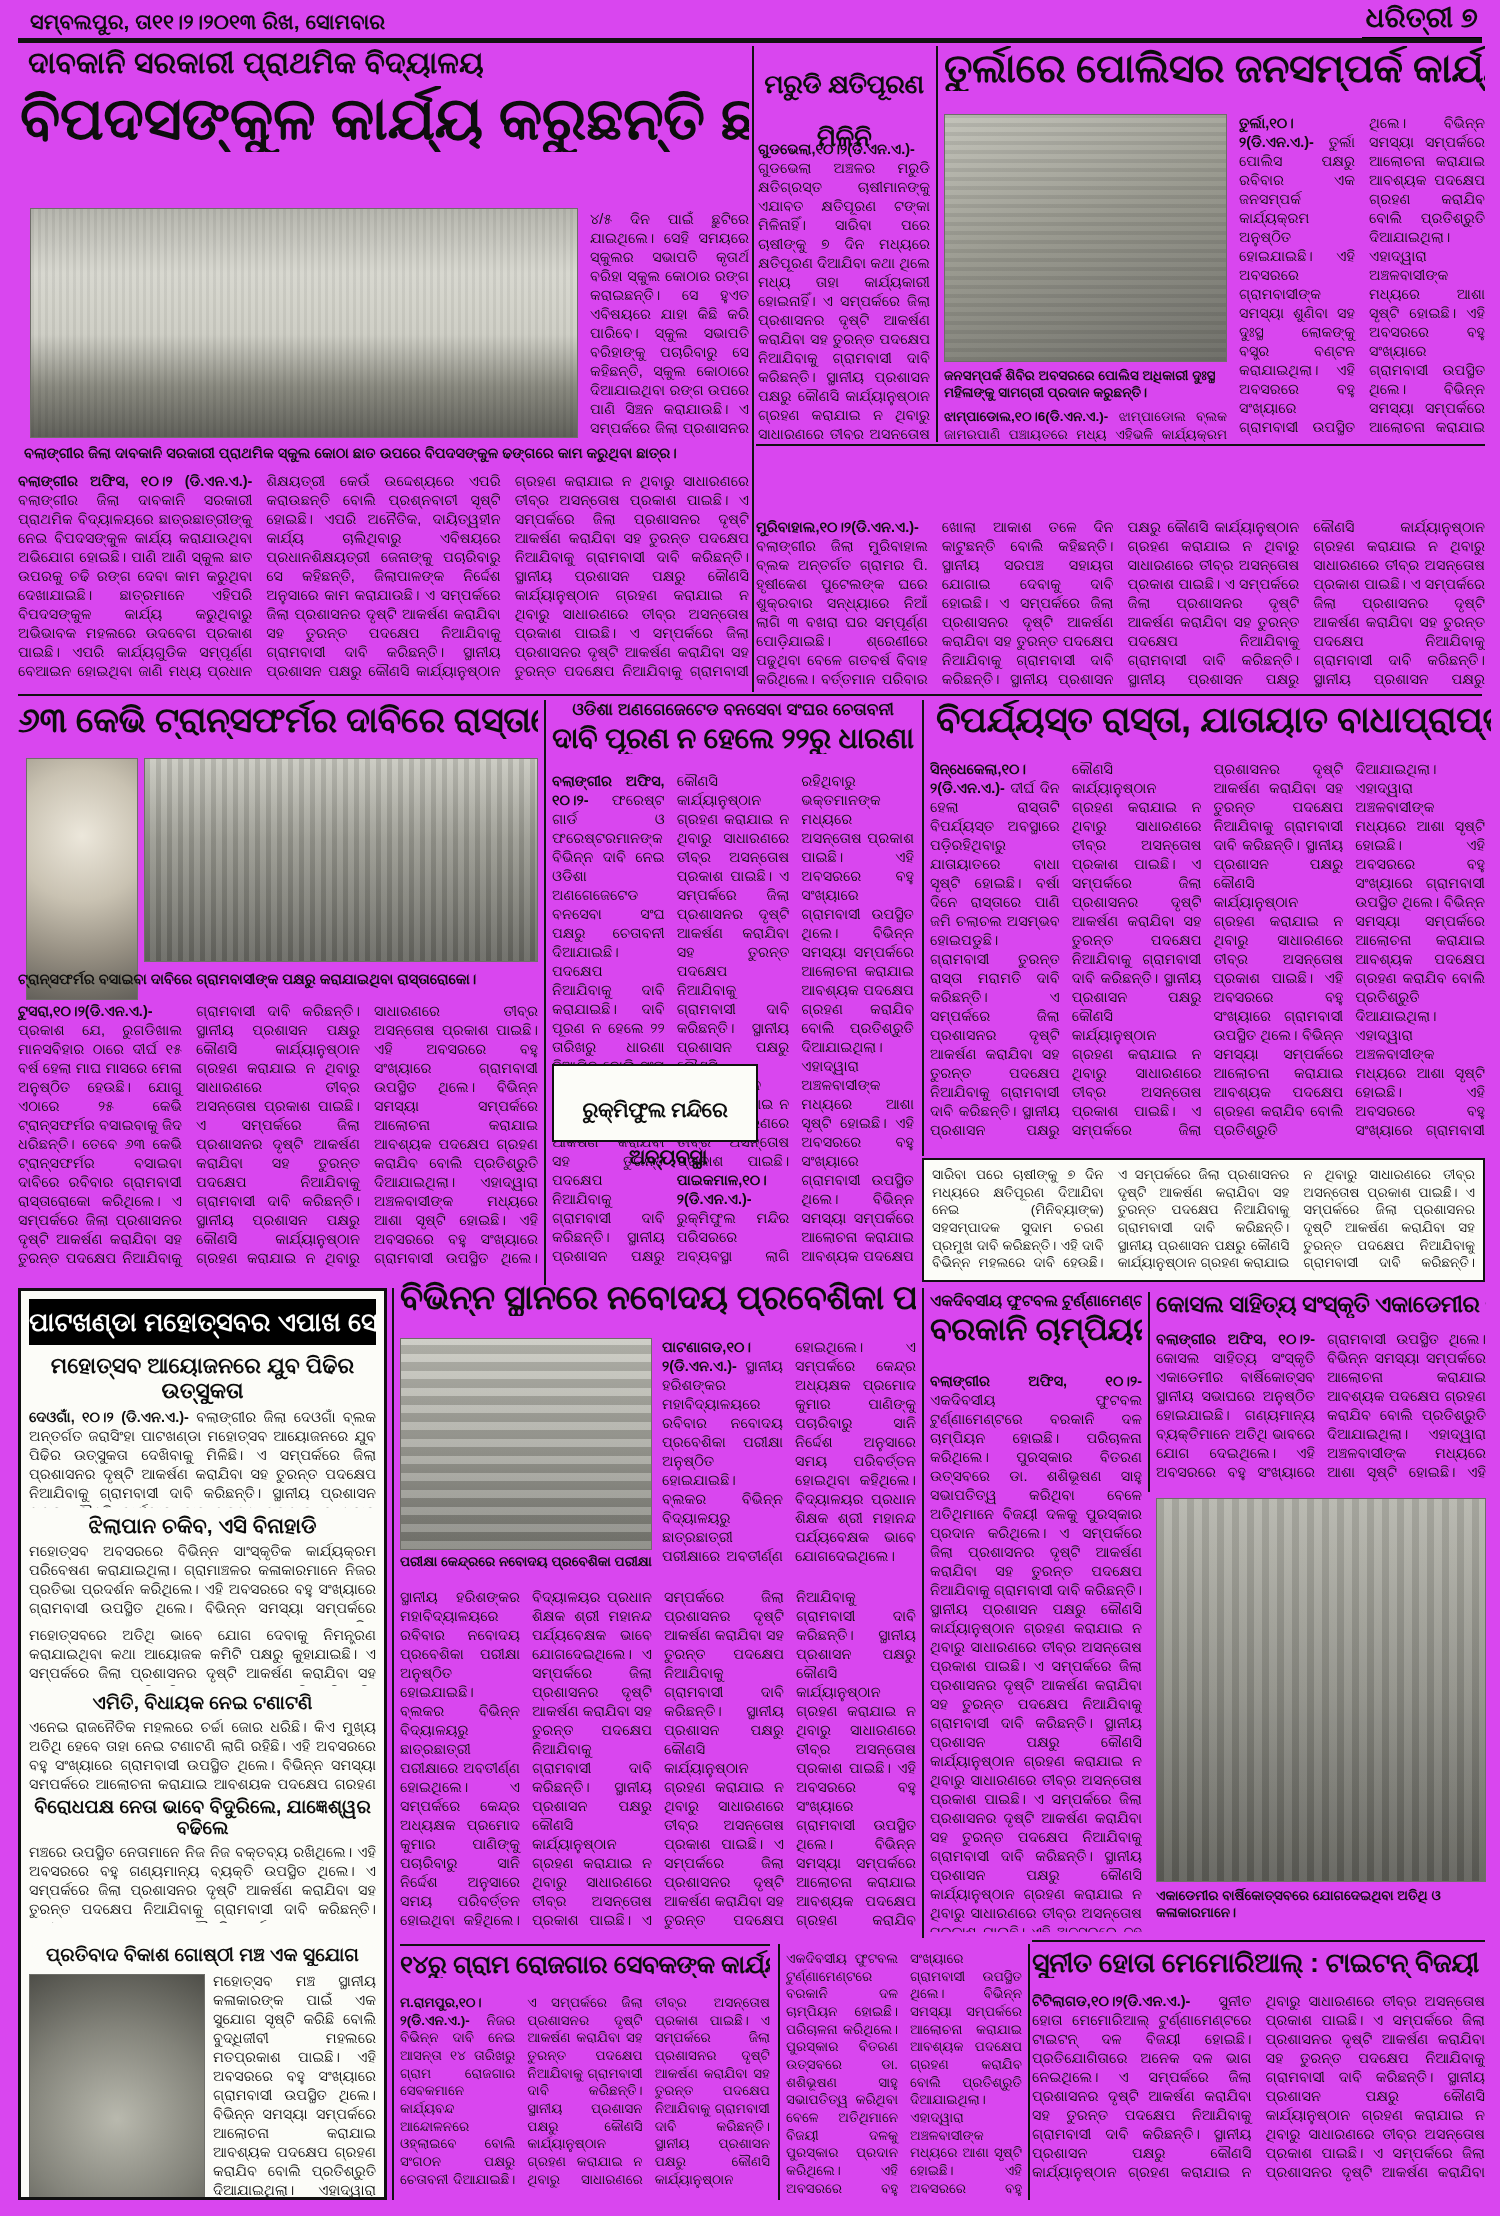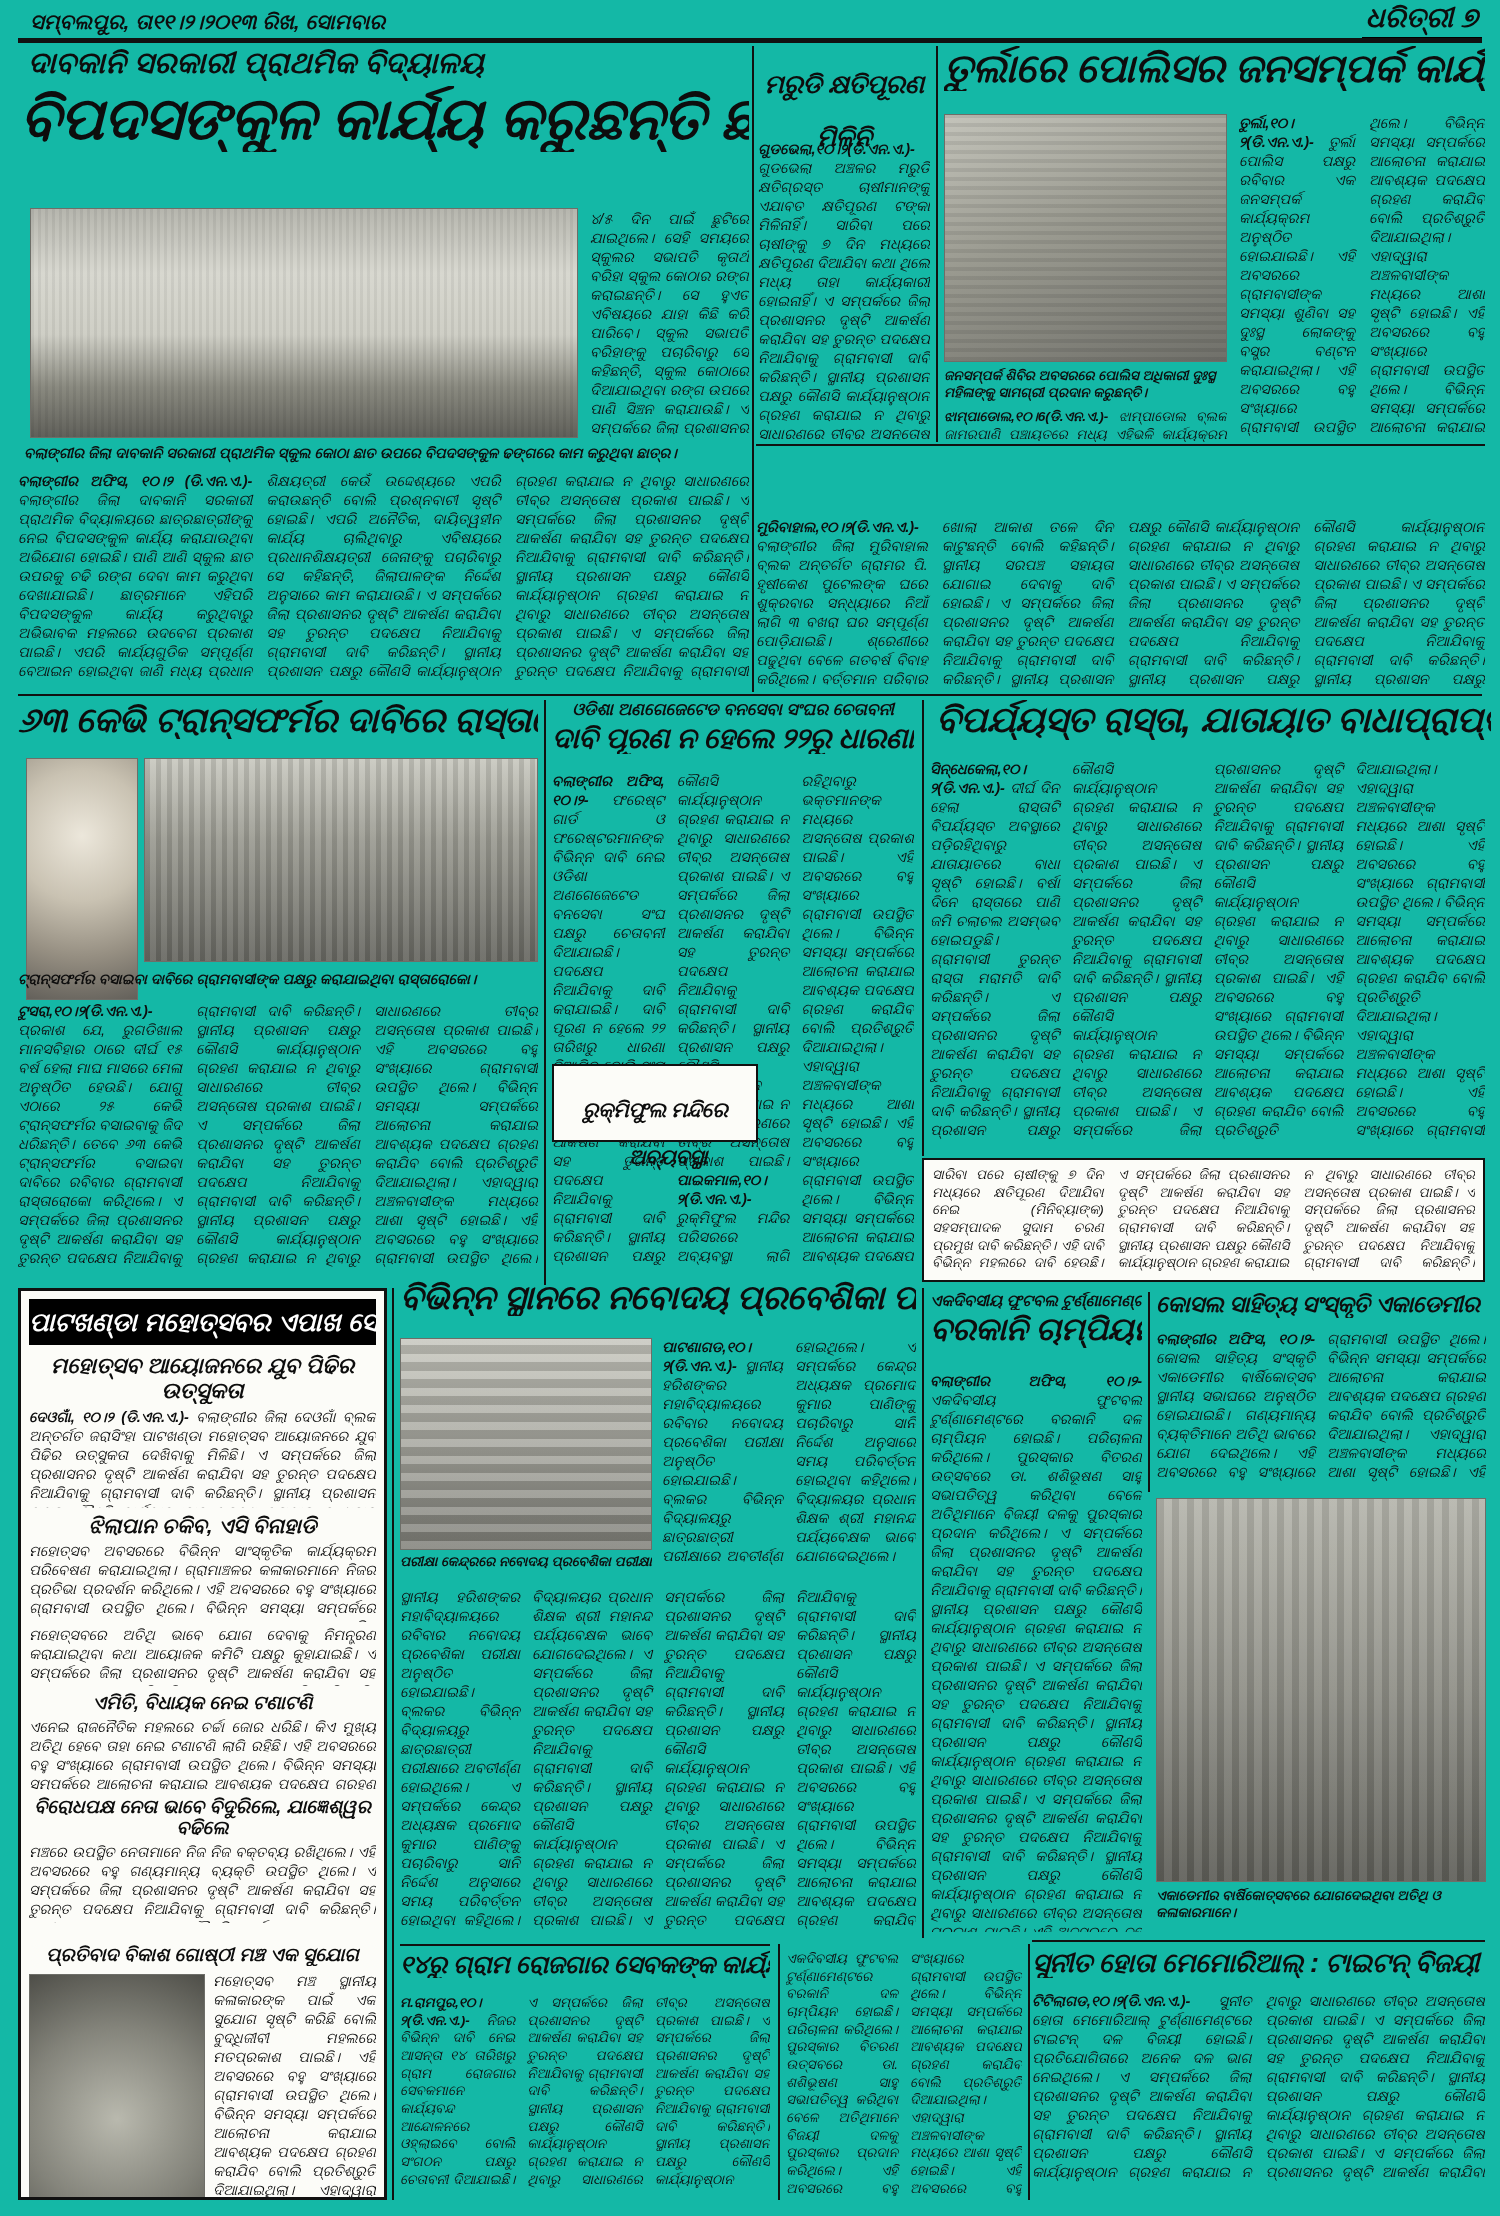--- a/index.html
+++ b/index.html
@@ -1,17 +1,17 @@
 <!DOCTYPE html>
 <html><head>
 <meta charset="utf-8">
 <style>
   html,body{margin:0;padding:0;background:#888;}
-  #page{position:relative;width:1500px;height:2216px;background:#14b8a6;color:#0d0d0d;
-        font-family:"Liberation Sans","DejaVu Sans",sans-serif;overflow:hidden;margin:0 auto;font-style:italic;}
+  #page{position:relative;width:1500px;height:2216px;background:#d946ef;color:#0d0d0d;
+        font-family:"Liberation Sans","DejaVu Sans",sans-serif;overflow:hidden;margin:0 auto;}
   .abs{position:absolute;}
   .rule-h{position:absolute;background:#111;}
   .rule-v{position:absolute;background:#111;width:2px;}
   .kicker{font-weight:bold;}
   .hl{font-weight:bold;line-height:1.12;letter-spacing:-0.5px;white-space:nowrap;overflow:hidden;}
   .hl-wrap{font-weight:bold;line-height:1.1;letter-spacing:-0.5px;text-align:center;margin-top:24px;}
   .body{font-size:14.5px;line-height:1.31;text-align:justify;overflow:hidden;column-fill:auto;column-gap:14px;}
   .body .dl{font-weight:bold;}
   .cap{font-size:14.5px;font-weight:bold;line-height:1.25;overflow:hidden;}
   .ph{border:1px solid #6e6e68;box-sizing:border-box;}

